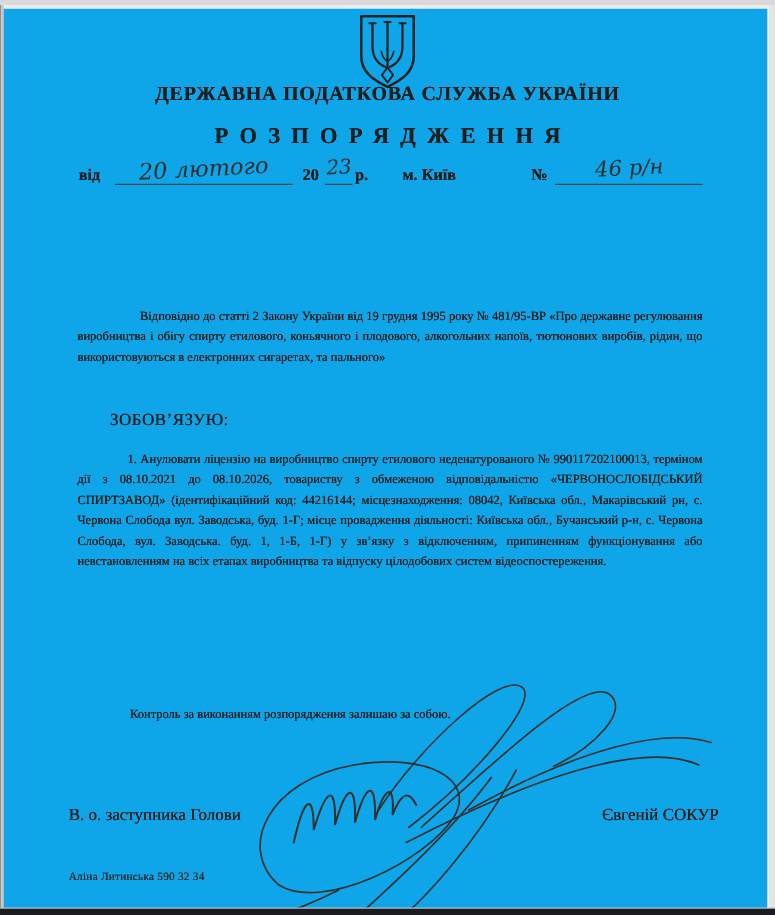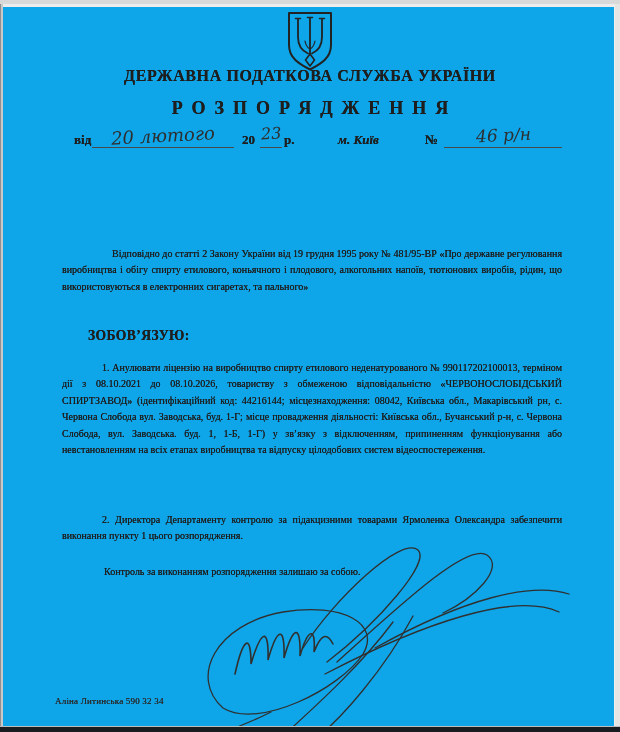--- a/index.html
+++ b/index.html
@@ -24,42 +24,42 @@
     position:absolute; top:63px; left:0; width:100%; text-align:center;
     font-weight:bold; font-size:16px; letter-spacing:.6px;
   }
   .doc-type {
     position:absolute; top:94px; left:0; width:100%; text-align:center;
     font-weight:bold; font-size:18px; letter-spacing:.5em; text-indent:.5em;
   }
 
   .dateline { position:absolute; top:120px; left:62px; width:500px; height:34px; font-size:13px; font-weight:bold; }
   .dateline .lbl { position:absolute; top:8px; }
-  .from-label   { left:12px; }
+  .from-label   { left:1px; }
   .date-slot    { position:absolute; left:30px;  top:0; width:142px; height:24px; border-bottom:1px solid #4a4a4a; text-align:center; }
   .year-printed { position:absolute; left:180px; top:8px; }
   .year-slot    { position:absolute; left:198px; top:0; width:22px; height:24px; border-bottom:1px solid #4a4a4a; text-align:center; }
   .year-suffix  { position:absolute; left:222px; top:8px; }
-  .city-label   { left:276px;font-style:italic; }
+  .city-label   { left:260px; }
   .number-label { left:363px; }
   .number-slot  { position:absolute; left:382px; top:0; width:118px; height:24px; border-bottom:1px solid #4a4a4a; text-align:center; }
 
   .hand {
     font-family:"DejaVu Serif", serif; font-style:italic; font-weight:normal;
     color:#2e2e2e; display:inline-block; transform:rotate(-3deg);
   }
   .date-slot .hand   { font-size:18px; margin-top:1px; }
   .year-slot .hand   { font-size:16px; }
   .number-slot .hand { font-size:17px; margin-top:1px; }
 
   .subject { position:absolute; top:201px; left:88px; font-size:13.2px; }
 
   .body-text { font-size:10px; line-height:16.4px; text-align:justify; }
   .intro  { position:absolute; top:242px; left:62px; width:500px; text-indent:50px; }
-  .oblige { position:absolute; top:324px; left:88px; font-weight:bold; font-size:13.6px; letter-spacing:.4px; }
+  .oblige { position:absolute; top:324px; left:88px; font-weight:normal; font-size:13.6px; letter-spacing:.4px; }
   .item-1 { position:absolute; top:356px; left:62px; width:500px; text-indent:40px; }
   .item-2 { position:absolute; top:508px; left:62px; width:500px; text-indent:40px; }
   .control{ position:absolute; top:560px; left:62px; width:500px; text-indent:42px; text-align:left; }
 
   .sig-row { position:absolute; top:640px; left:55px; width:520px; display:flex; justify-content:space-between; font-size:13.6px; }
   .signature-svg { position:absolute; top:522px; left:175px; pointer-events:none; }
 
   .footer-note { position:absolute; top:692px; left:55px; font-size:9px; letter-spacing:.2px; color:#2a2a2a; }
 </style>
 </head>
@@ -98,21 +98,20 @@
       <span class="hand">46 р/н</span>
     </span>
   </div>
 
 
   <p class="intro body-text printed">Відповідно до статті 2 Закону України від 19 грудня 1995 року № 481/95-ВР «Про державне регулювання виробництва і обігу спирту етилового, коньячного і плодового, алкогольних напоїв, тютюнових виробів, рідин, що використовуються в електронних сигаретах, та пального»</p>
 
   <div class="oblige printed">ЗОБОВ’ЯЗУЮ:</div>
 
   <p class="item-1 body-text printed">1.  Анулювати ліцензію на виробництво спирту етилового неденатурованого № 990117202100013, терміном дії з 08.10.2021 до 08.10.2026, товариству з обмеженою відповідальністю «ЧЕРВОНОСЛОБІДСЬКИЙ СПИРТЗАВОД» (ідентифікаційний код: 44216144; місцезнаходження: 08042, Київська обл., Макарівський рн, с. Червона Слобода вул. Заводська, буд. 1-Г; місце провадження діяльності: Київська обл., Бучанський р-н, с. Червона Слобода, вул. Заводська. буд. 1, 1-Б, 1-Г) у зв’язку з відключенням, припиненням функціонування або невстановленням на всіх етапах виробництва та відпуску цілодобових систем відеоспостереження.</p>
-  <p class="item-2 body-text printed">2.  Директора Департаменту контролю за підакцизними товарами Ярмоленка Олександра забезпечити виконання пункту 1 цього розпорядження.</p>
 
   <p class="control body-text printed">Контроль за виконанням розпорядження залишаю за собою.</p>
 
   <div class="signature-svg">
     <svg width="400" height="210" viewBox="0 0 400 210" fill="none" stroke="#30302f" stroke-width="1.3" stroke-linecap="round">
 
       <path d="M48 182 C14 152 40 98 108 86 C168 76 206 98 188 128 C166 162 84 204 48 182 Z"></path>
 
       <path d="M60 148 C68 112 76 106 76 138 C86 104 94 100 93 134 C102 102 110 98 109 132 C118 100 126 97 125 130 C133 102 141 100 139 126 C146 108 152 106 158 118" stroke-width="1.6"></path>
 
@@ -122,20 +121,24 @@
 
       <path d="M200 122 C290 72 356 56 394 68"></path>
       <path d="M150 148 C250 96 340 66 384 86"></path>
 
       <path d="M218 96 C184 142 134 186 108 210"></path>
       <path d="M238 90 C208 146 166 192 144 210"></path>
       <path d="M96 186 C76 196 56 204 38 210"></path>
     </svg>
   </div>
 
+  <div class="sig-row">
+    <span class="printed">В. о. заступника Голови</span>
+    <span class="printed">Євгеній СОКУР</span>
+  </div>
 
   <div class="footer-note printed">Аліна Литинська 590 32 34</div>
 
   <div class="edge-top"></div>
   <div class="edge-left"></div>
   <div class="edge-right"></div>
   <div class="edge-bottom"></div>
 
 </div>
 

